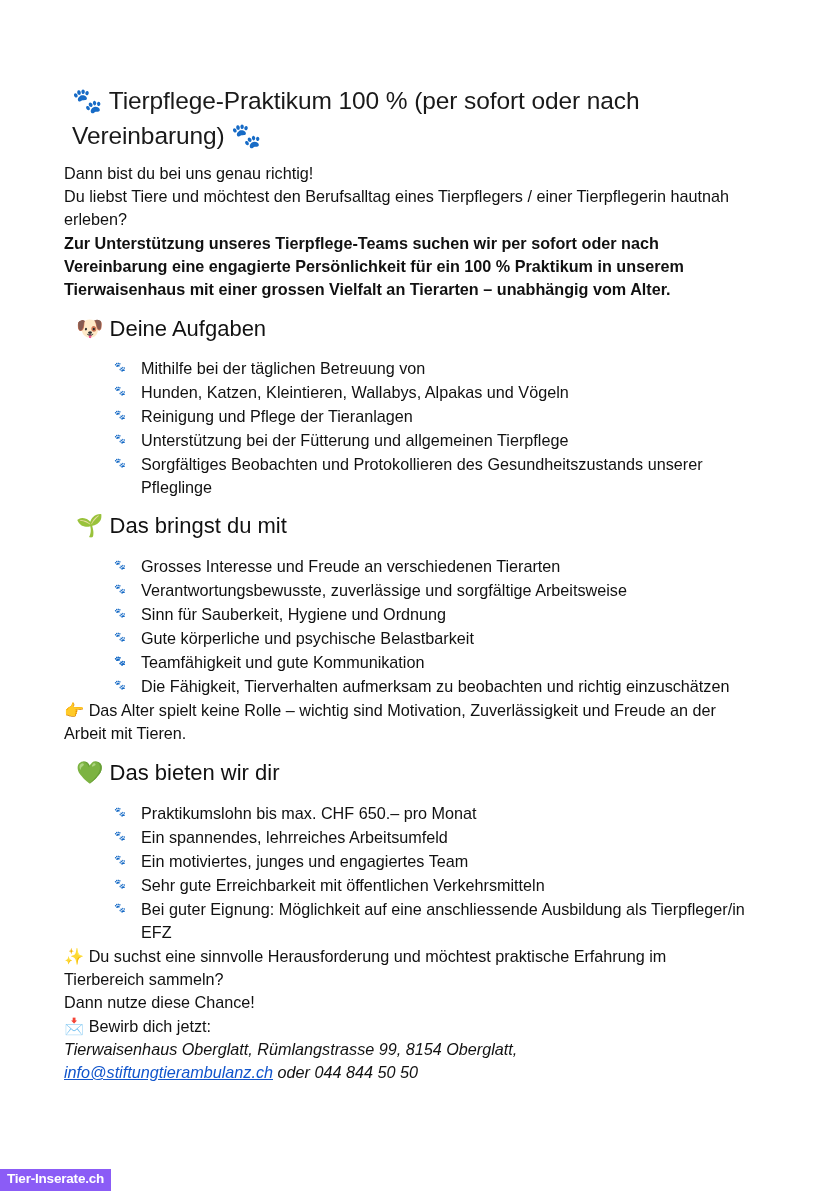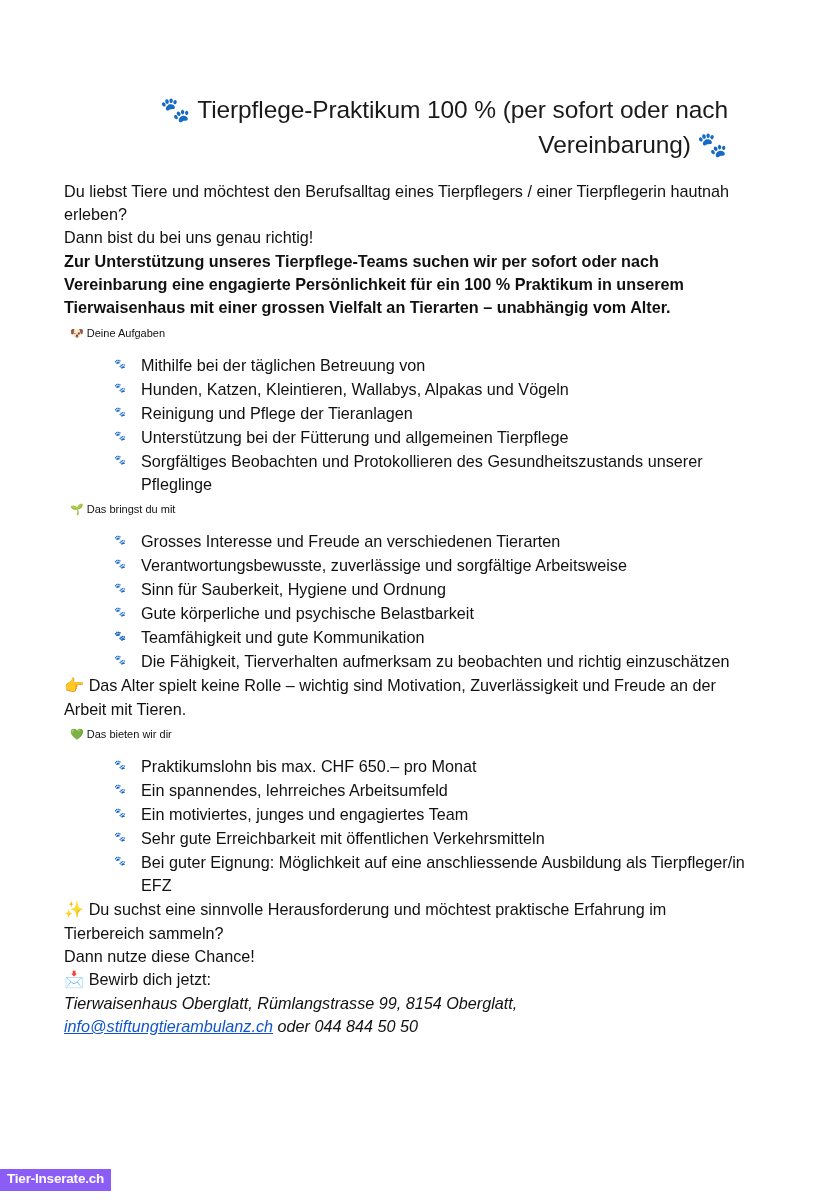--- a/index.html
+++ b/index.html
@@ -30,22 +30,22 @@
     position: absolute;
     left: 64px;
     top: 0;
     width: 681px;
   }
 
   h1.ad-title {
     font-size: 24.5px;
     font-weight: 400;
     line-height: 1.42;
-    text-align: right;
-    margin: 17px;
+    text-align: left;
+    margin: 8px;
     padding-top: 76px;
     letter-spacing: -0.1px;
     color: #1a1a1a;
   }
 
   .emoji {
     font-family: "DejaVu Sans", sans-serif;
     font-style: normal;
     line-height: 1;
   }
@@ -60,24 +60,24 @@
 
   p.para.bold {
     font-weight: 700;
   }
 
   .sp-intro1 { margin-top: 31px; }
   .sp-intro2 { margin-top: 25px; }
   .sp-intro3 { margin-top: 25px; }
 
   h2.sec-head {
-    font-size: 11px;
+    font-size: 22px;
     font-weight: 400;
     line-height: 1.4;
-    margin: 6px;
+    margin: 12px;
     padding: 0;
     color: #111111;
   }
   .sp-head-aufgaben { margin-top: 23px; }
   .sp-head-bringst  { margin-top: 24px; }
   .sp-head-bieten   { margin-top: 24px; }
 
   ul.bullets {
     list-style: none;
     margin: 13px 0 0 0;
@@ -132,22 +132,22 @@
 
 <div class="page">
   <div class="content">
 
     <h1 class="ad-title">
       <span class="emoji">🐾</span>
       <span>Tierpflege-Praktikum 100 % (per sofort oder nach Vereinbarung)</span>
       <span class="emoji">🐾</span>
     </h1>
 
+    <p class="para sp-intro2">Dann bist du bei uns genau richtig!</p>
     <p class="para sp-intro1">Du liebst Tiere und möchtest den Berufsalltag eines Tierpflegers / einer Tierpflegerin hautnah erleben?</p>
-    <p class="para sp-intro2">Dann bist du bei uns genau richtig!</p>
     <p class="para bold sp-intro3">Zur Unterstützung unseres Tierpflege-Teams suchen wir per sofort oder nach Vereinbarung eine engagierte Persönlichkeit für ein 100 % Praktikum in unserem Tierwaisenhaus mit einer grossen Vielfalt an Tierarten – unabhängig vom Alter.</p>
 
     <h2 class="sec-head sp-head-aufgaben">
       <span class="emoji">🐶</span>
       <span>Deine Aufgaben</span>
     </h2>
     <ul class="bullets">
       <li><span class="paw emoji">🐾</span><span>Mithilfe bei der täglichen Betreuung von</span></li>
       <li><span class="paw emoji">🐾</span><span>Hunden, Katzen, Kleintieren, Wallabys, Alpakas und Vögeln</span></li>
       <li><span class="paw emoji">🐾</span><span>Reinigung und Pflege der Tieranlagen</span></li>

